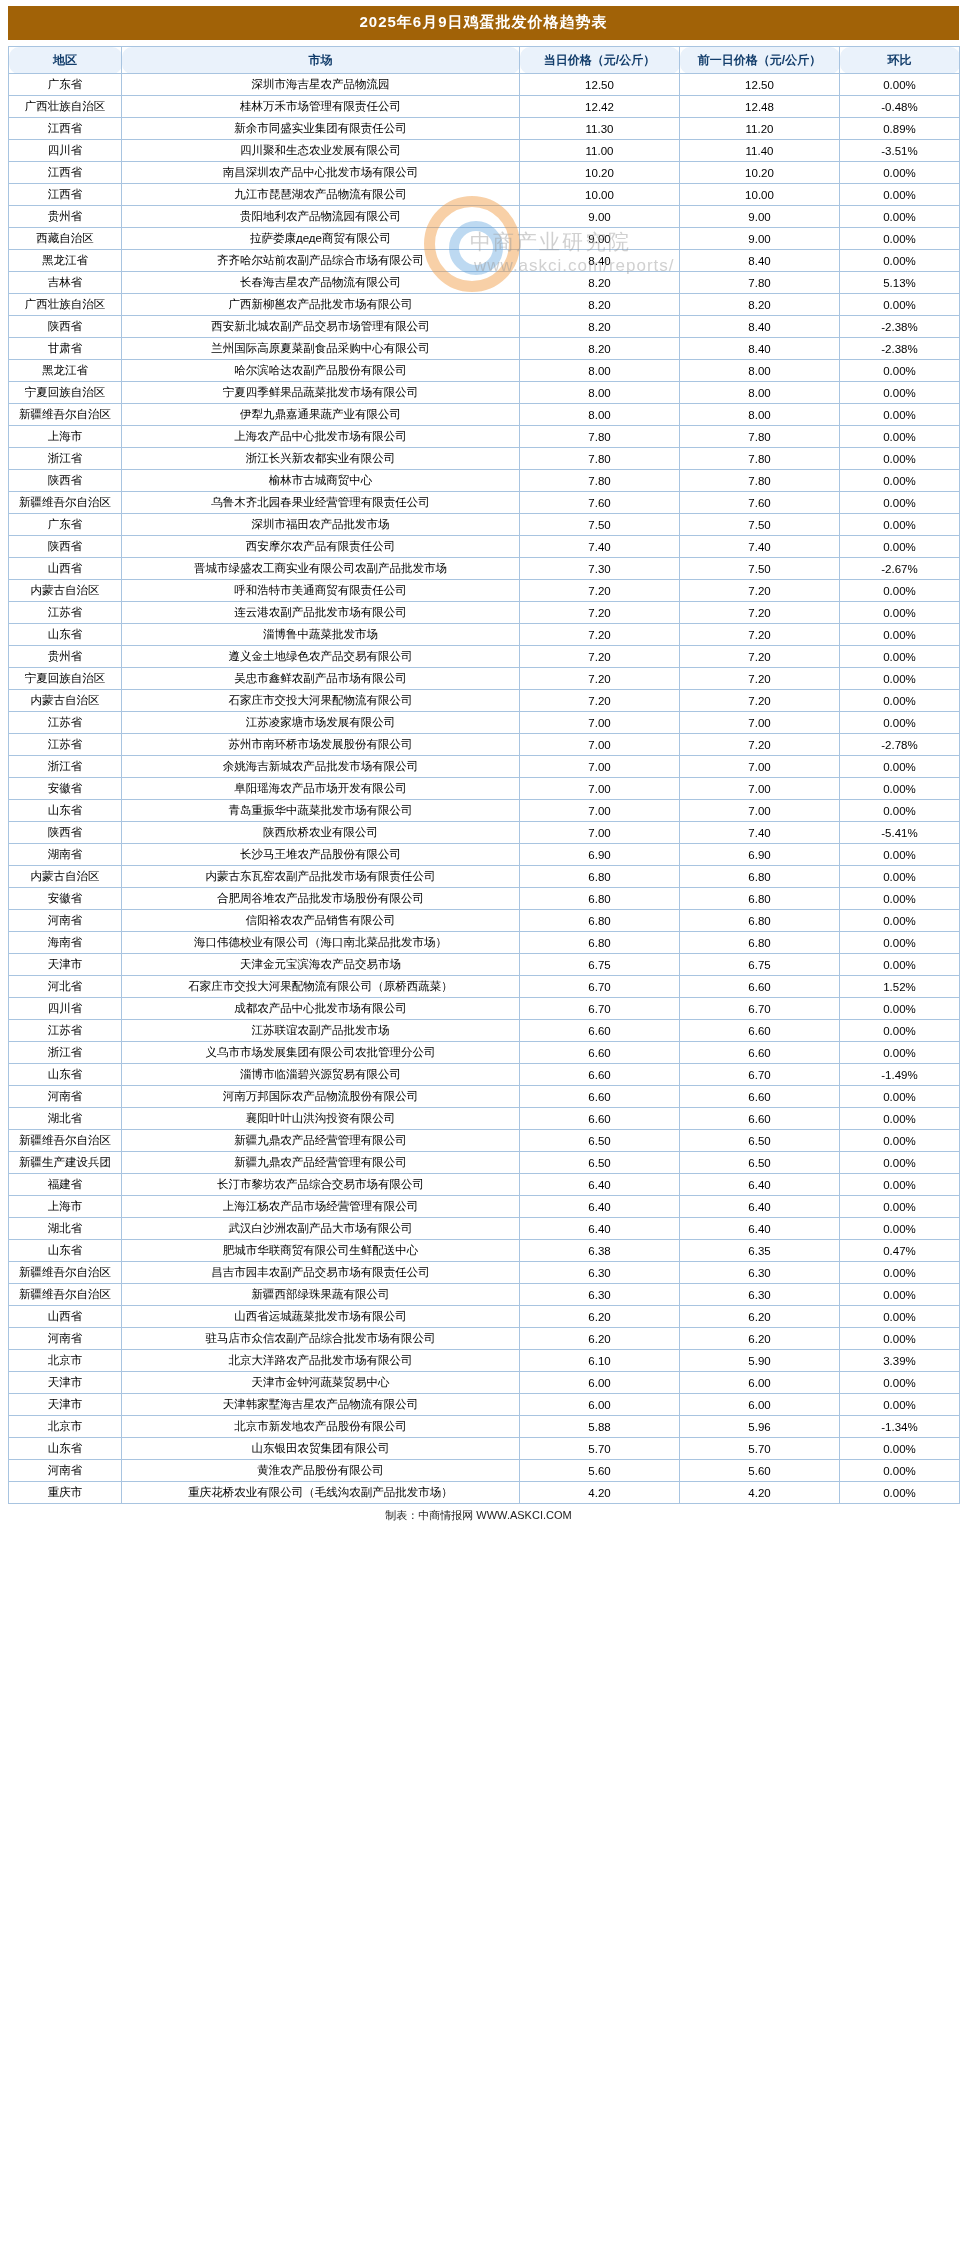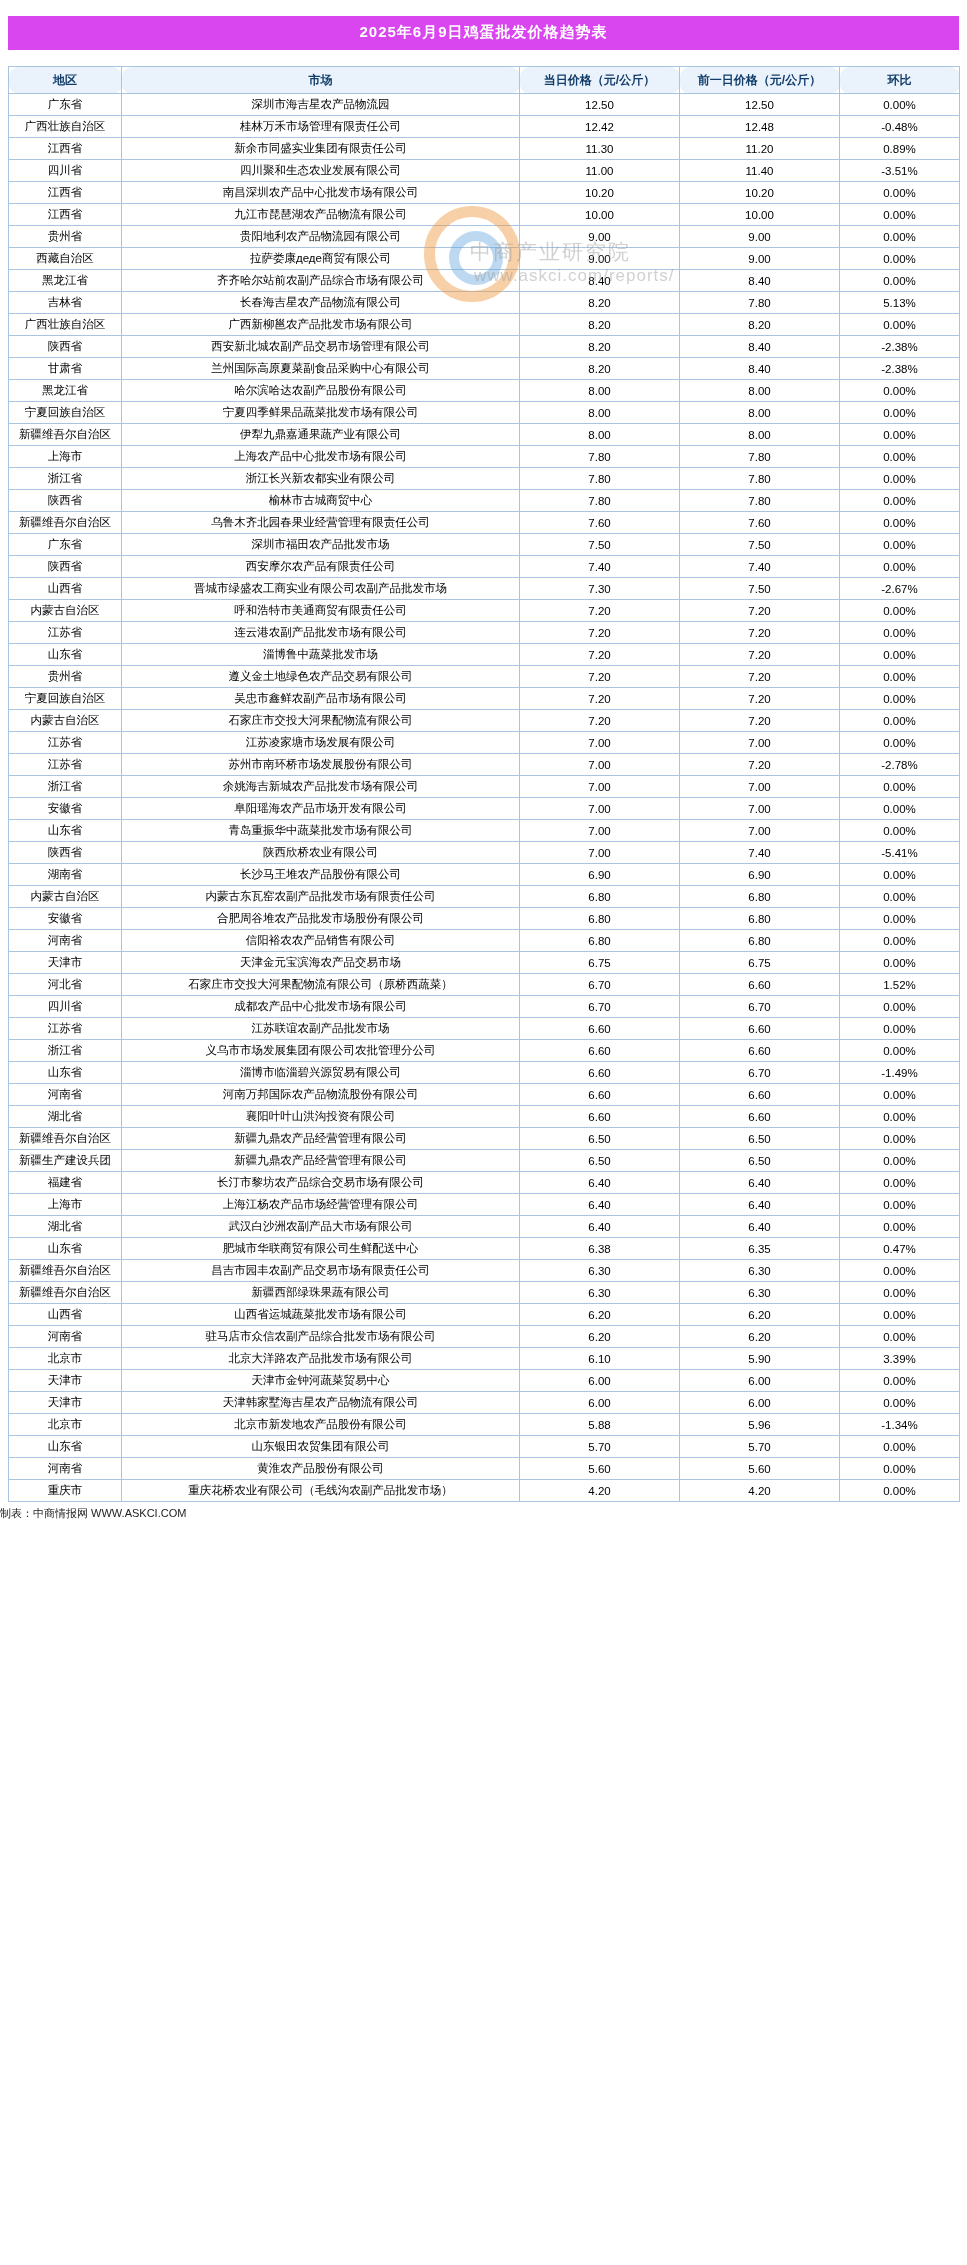--- a/index.html
+++ b/index.html
@@ -3,28 +3,28 @@
 <meta charset="utf-8">
 <style>
   html,body{margin:0;padding:0;background:#ffffff;}
   body{
     font-family:"Liberation Sans","DejaVu Sans",sans-serif;
     width:967px;
     color:#000;
   }
   .page{width:967px;position:relative;padding:0;box-sizing:border-box;}
   .title-bar{
-    background:#d946ef;
+    background:#a16207;
     color:#ffffff;
     text-align:center;
     font-size:15px;
     font-weight:bold;
     letter-spacing:1px;
     padding:7px 0 8px 0;
-    margin:16px 8px;
+    margin:6px 8px;
   }
   table{
     border-collapse:collapse;
     width:951px;
     margin:0 8px;
     table-layout:fixed;
   }
   th,td{
     border:1px solid #a8c4e0;
     font-size:11.5px;
@@ -46,21 +46,21 @@
   col.c0{width:113px;}
   col.c1{width:398px;}
   col.c2{width:160px;}
   col.c3{width:160px;}
   col.c4{width:120px;}
   td.region{text-align:center;}
   td.market{text-align:center;}
   td.num{text-align:center;}
   td.chg{text-align:center;}
   .footer{
-    text-align:left;
+    text-align:center;
     font-size:11px;
     color:#222;
     margin:4px 10px 6px 0;
   }
   .watermark{
     position:absolute;
     left:0;right:0;
     top:200px;
     text-align:center;
     pointer-events:none;
@@ -402,20 +402,27 @@
           <td class="chg">0.00%</td>
         </tr>
         <tr>
           <td class="region">河南省</td>
           <td class="market">信阳裕农农产品销售有限公司</td>
           <td class="num">6.80</td>
           <td class="num">6.80</td>
           <td class="chg">0.00%</td>
         </tr>
         <tr>
+          <td class="region">海南省</td>
+          <td class="market">海口伟德校业有限公司（海口南北菜品批发市场）</td>
+          <td class="num">6.80</td>
+          <td class="num">6.80</td>
+          <td class="chg">0.00%</td>
+        </tr>
+        <tr>
           <td class="region">天津市</td>
           <td class="market">天津金元宝滨海农产品交易市场</td>
           <td class="num">6.75</td>
           <td class="num">6.75</td>
           <td class="chg">0.00%</td>
         </tr>
         <tr>
           <td class="region">河北省</td>
           <td class="market">石家庄市交投大河果配物流有限公司（原桥西蔬菜）</td>
           <td class="num">6.70</td>

